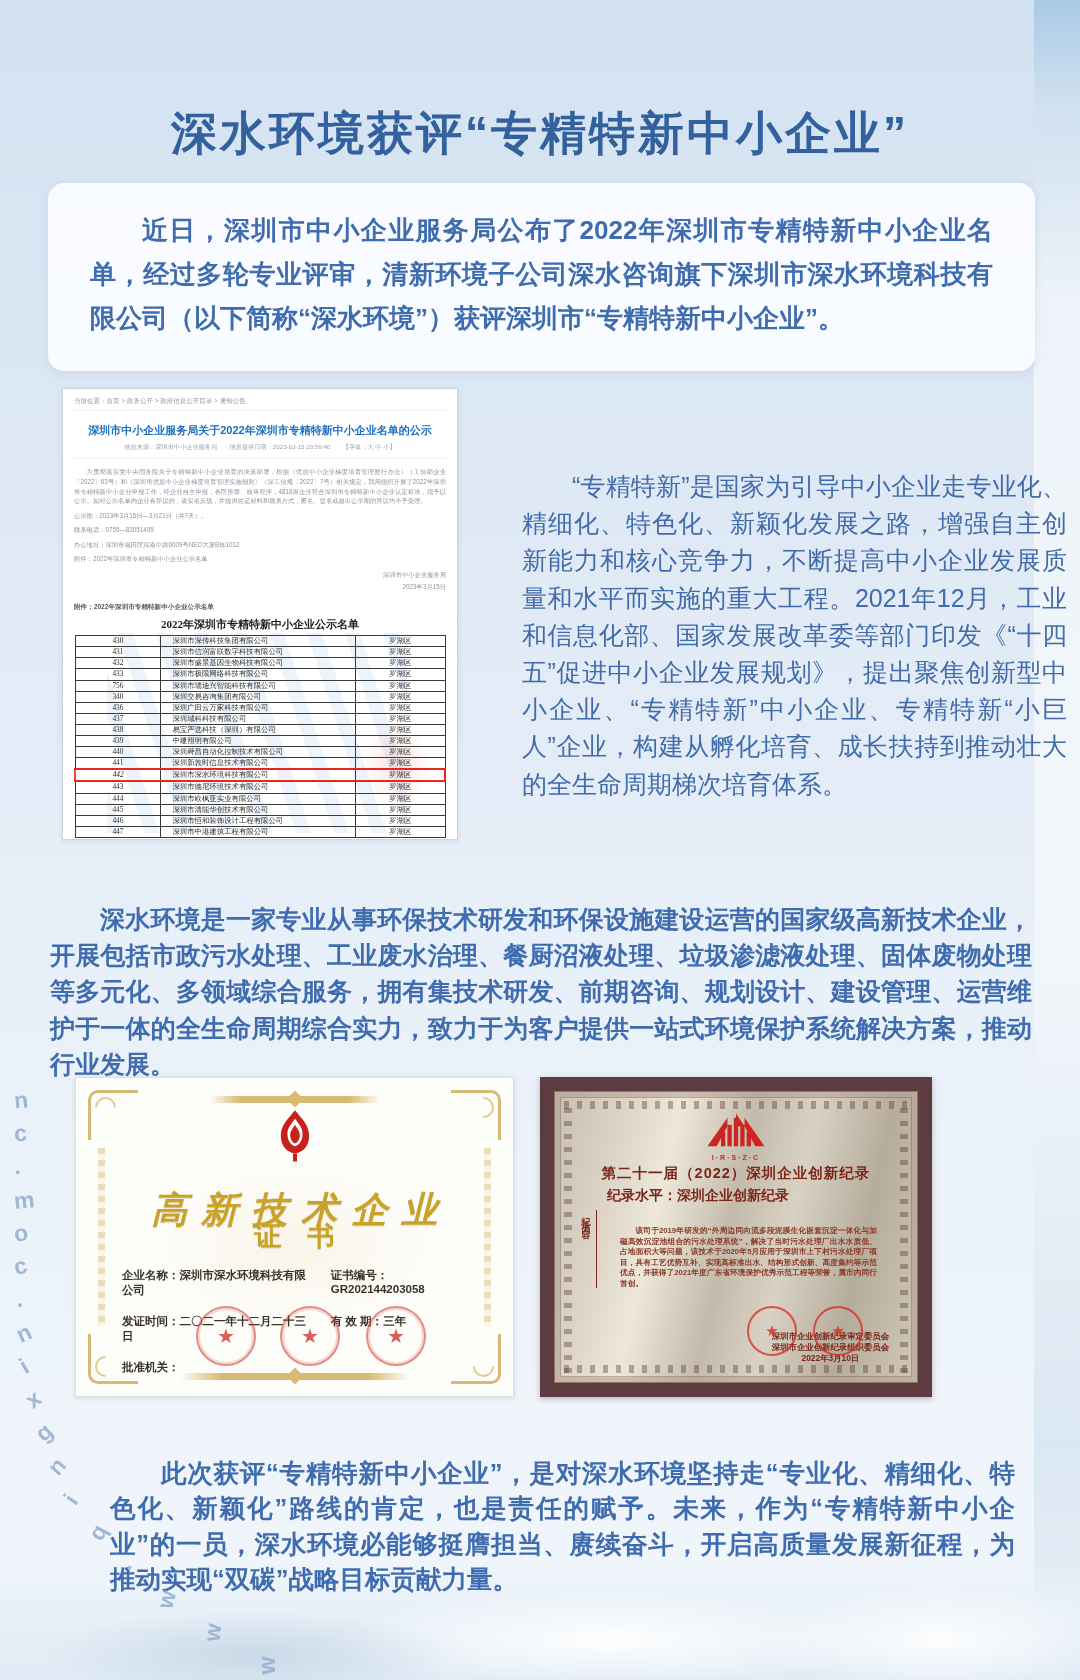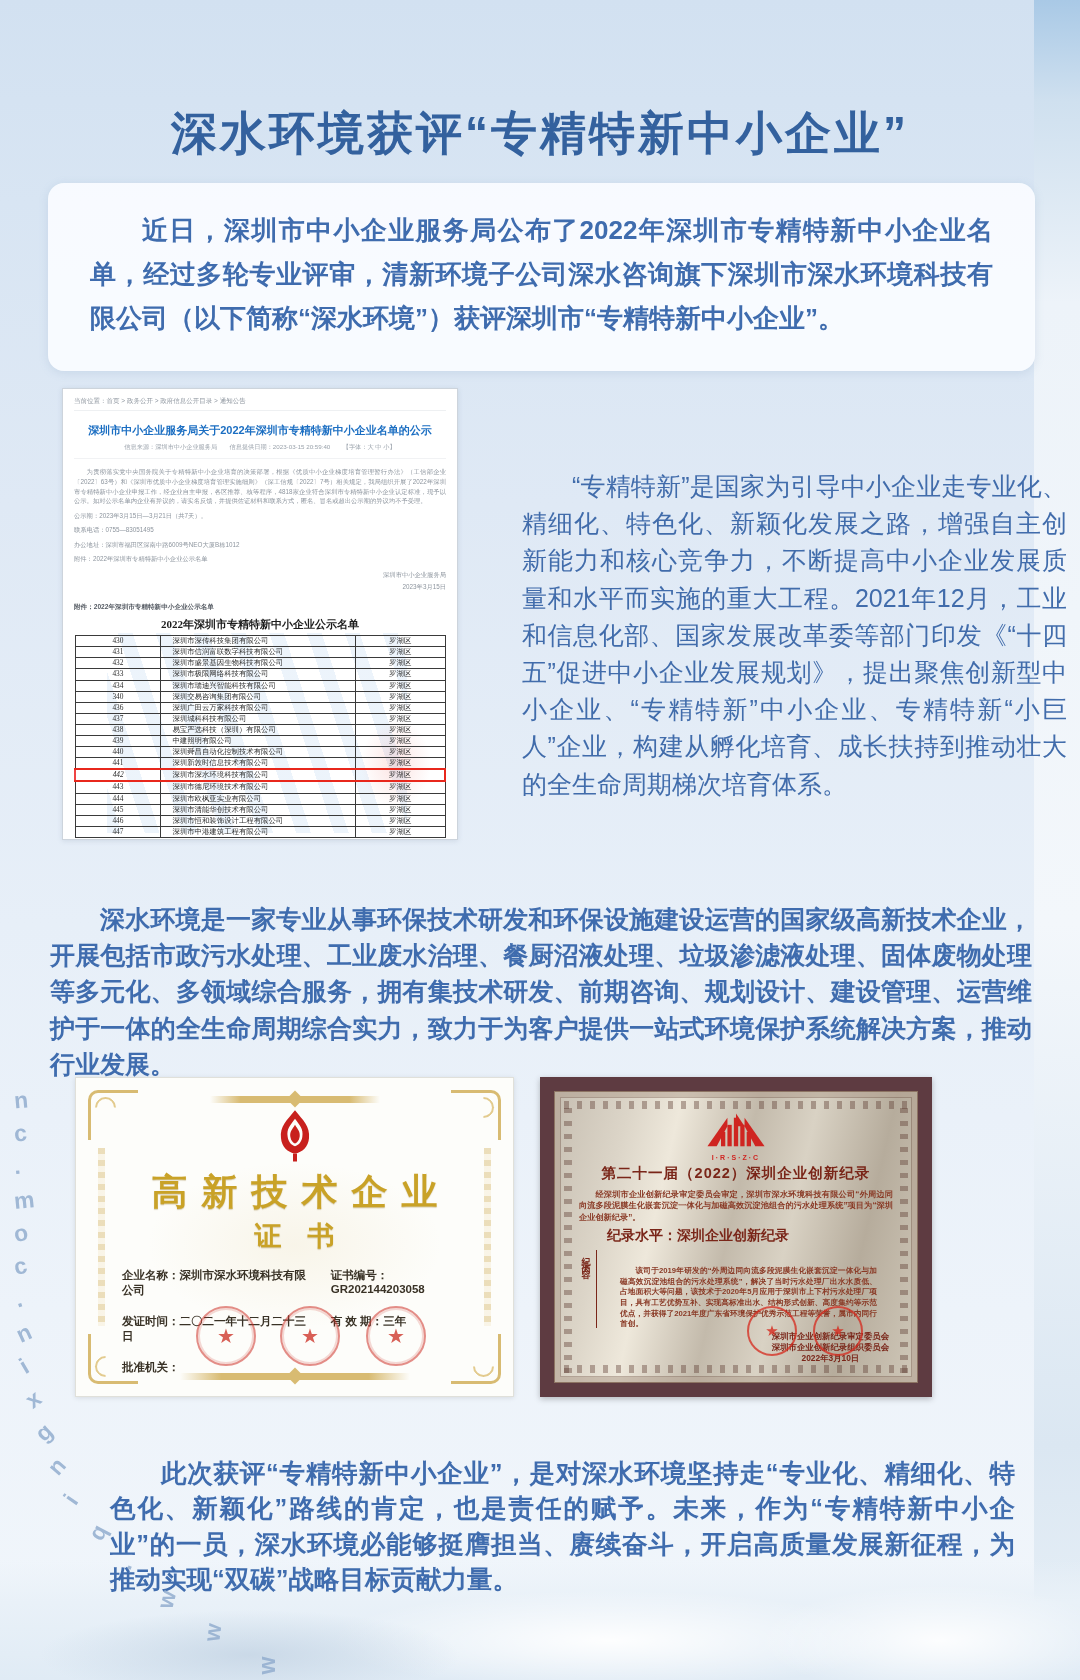--- a/index.html
+++ b/index.html
@@ -75,23 +75,23 @@
   .crn.bl{left:4px;bottom:4px;transform:rotate(270deg);}
   .side{position:absolute;top:62px;bottom:62px;width:7px;opacity:.65;
         background:repeating-linear-gradient(180deg,#e2cd98 0 6px,#f7f0dd 6px 12px);}
   .side.l{left:14px;} .side.r{right:14px;}
   .flo{position:absolute;left:50%;transform:translateX(-50%);width:170px;height:7px;
         background:linear-gradient(90deg,transparent,#d8bb72 18%,#d8bb72 82%,transparent);}
   .flo::after{content:"";position:absolute;left:50%;top:-3px;width:12px;height:12px;background:#d8bb72;
         transform:translateX(-50%) rotate(45deg);}
   .flo.top{top:10px;} .flo.bot{bottom:8px;width:230px;}
   .cert-torch{position:absolute;left:50%;top:22px;transform:translateX(-50%);}
-  .cert-title{position:absolute;top:82px;left:0;right:0;text-align:center;font-size:36px;font-weight:bold;
+  .cert-title{position:absolute;top:100px;left:0;right:0;text-align:center;font-size:36px;font-weight:bold;
         color:#c9a227;letter-spacing:14px;text-indent:14px;text-shadow:0 1px 1px rgba(140,110,30,.35);
-        font-family:"Liberation Serif","DejaVu Serif",serif;}
+        font-family:"Liberation Serif","DejaVu Serif",serif;font-style:italic;}
   .cert-sub{position:absolute;top:132px;left:0;right:0;text-align:center;font-size:27px;font-weight:bold;
         color:#c9a227;letter-spacing:26px;text-indent:26px;text-shadow:0 1px 1px rgba(140,110,30,.35);
         font-family:"Liberation Serif","DejaVu Serif",serif;}
   .cert-fields{position:absolute;left:38px;right:26px;top:182px;display:grid;
         grid-template-columns:1.3fr 1fr;row-gap:11px;font-size:11.5px;font-weight:bold;color:#393226;gap:16px;}
   .cert-seals{position:absolute;left:0;right:0;top:220px;height:60px;}
   .seal{position:absolute;width:56px;height:56px;border-radius:50%;border:2px solid rgba(205,50,40,.55);
         box-shadow:inset 0 0 0 2px rgba(205,50,40,.18);display:flex;align-items:center;justify-content:center;
         color:rgba(205,50,40,.78);font-size:20px;}
   .seal.s1{left:112px;} .seal.s2{left:196px;} .seal.s3{left:282px;}
@@ -181,21 +181,21 @@
               <td class="no">432</td>
               <td>深圳市盛景基因生物科技有限公司</td>
               <td class="dist">罗湖区</td>
             </tr>
             <tr>
               <td class="no">433</td>
               <td>深圳市极限网络科技有限公司</td>
               <td class="dist">罗湖区</td>
             </tr>
             <tr>
-              <td class="no">434</td>
+              <td class="no">756</td>
               <td>深圳市瑞迪兴智能科技有限公司</td>
               <td class="dist">罗湖区</td>
             </tr>
             <tr>
               <td class="no">340</td>
               <td>深圳交易咨询集团有限公司</td>
               <td class="dist">罗湖区</td>
             </tr>
             <tr>
               <td class="no">436</td>
@@ -319,21 +319,20 @@
             <rect x="48" y="18" width="6" height="30" fill="#cf2521"></rect>
             <rect x="39" y="28" width="6" height="20" fill="#cf2521"></rect>
             <polygon points="33,48 20,48 48,8 48,20" fill="#cf2521"></polygon>
             <rect x="66" y="18" width="6" height="30" fill="#cf2521"></rect>
             <rect x="75" y="28" width="6" height="20" fill="#cf2521"></rect>
             <polygon points="87,48 100,48 72,8 72,20" fill="#cf2521"></polygon>
           </svg>
         </div>
         <div class="plaque-logo-text">I·R·S·Z·C</div>
         <div class="plaque-title">第二十一届（2022）深圳企业创新纪录</div>
-        <p class="plaque-body">经深圳市企业创新纪录审定委员会审定，深圳市深水环境科技有限公司“外周边同向流多段泥膜生化嵌套沉淀一体化与加磁高效沉淀池组合的污水处理系统”项目为“深圳企业创新纪录”。</p>
         <p class="plaque-level">纪录水平：深圳企业创新纪录</p>
         <div class="plaque-crow">
           <div class="plaque-vlabel">纪录内容</div>
           <p class="plaque-content">该司于2019年研发的“外周边同向流多段泥膜生化嵌套沉淀一体化与加磁高效沉淀池组合的污水处理系统”，解决了当时污水处理厂出水水质低、占地面积大等问题，该技术于2020年5月应用于深圳市上下村污水处理厂项目，具有工艺优势互补、实现高标准出水、结构形式创新、高度集约等示范优点，并获得了2021年度广东省环境保护优秀示范工程等荣誉，属市内同行首创。</p>
         </div>
         <div class="plaque-footer">
           <div>深圳市企业创新纪录审定委员会</div>
           <div>深圳市企业创新纪录组织委员会</div>
           <div>2022年3月10日</div>
         </div>

